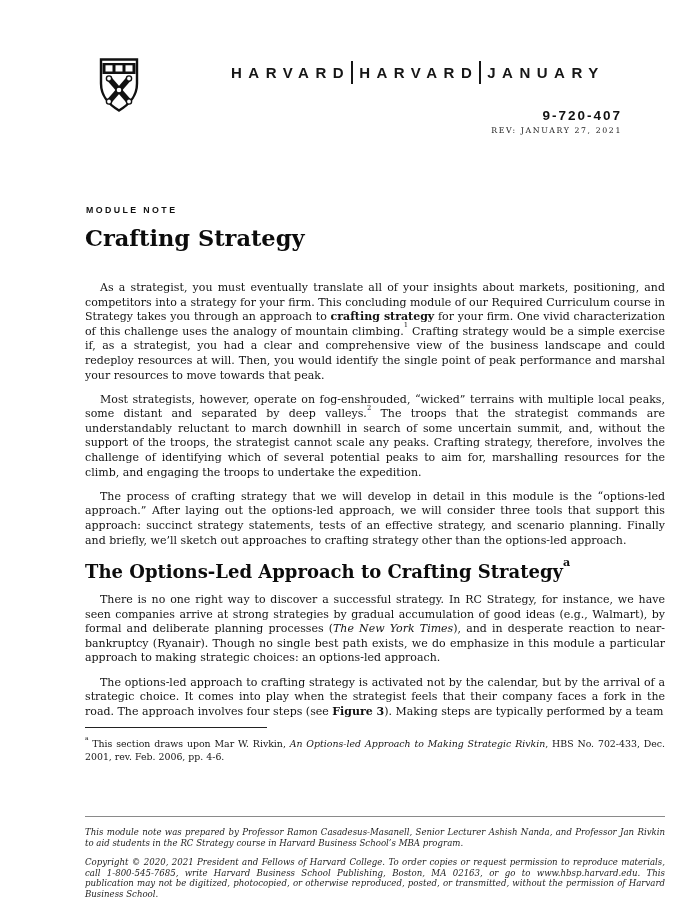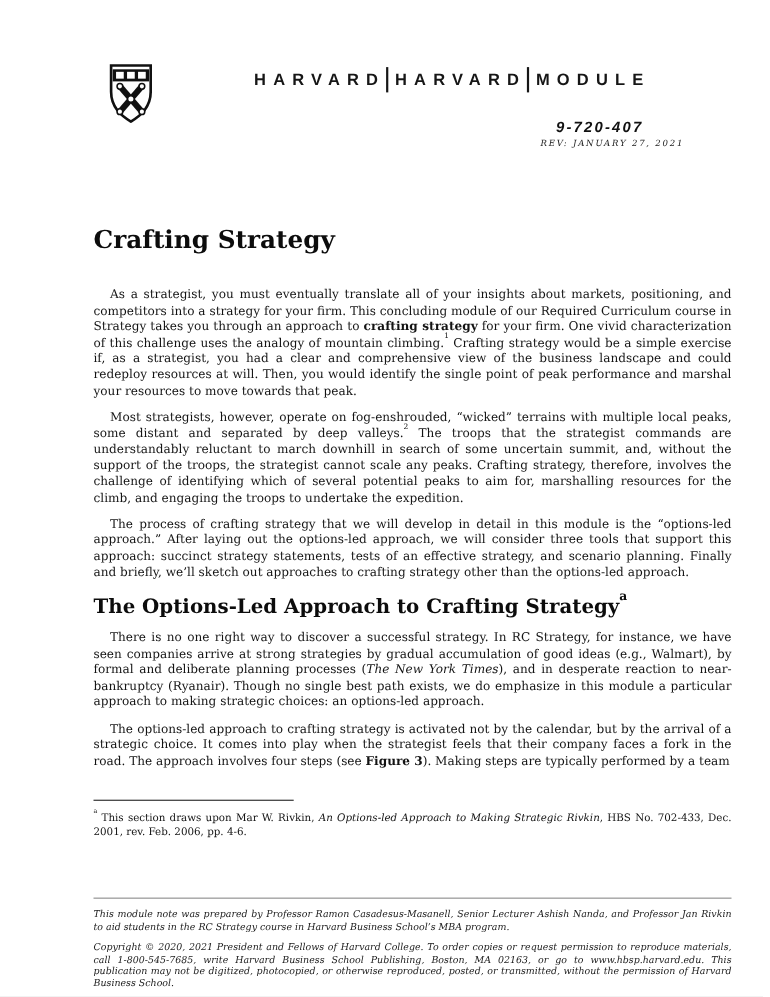--- a/index.html
+++ b/index.html
@@ -11,21 +11,21 @@
 
   
   .logo { position:absolute; left:99px; top:57px; width:40px; height:56px; }
   .wordmark {
     position:absolute; left:231px; top:59px; height:26px;
     display:flex; align-items:center;
     font-family:"Liberation Sans", sans-serif; font-weight:bold;
     font-size:15px; letter-spacing:6.5px; color:#161616; white-space:nowrap;
   }
   .wm-sep { width:2px; height:23px; background:#161616; margin:0 6px 0 1px; }
-  .doc-meta { position:absolute; right:78px; top:108px; text-align:center;font-style:italic; }
+  .doc-meta { position:absolute; right:78px; top:108px; text-align:right; }
   .doc-number {
     font-family:"Liberation Sans", sans-serif; font-weight:bold;
     font-size:13.5px; letter-spacing:2px; color:#111;
   }
   .rev-line {
     margin-top:3px; font-family:"DejaVu Serif", serif;
     font-size:7.8px; letter-spacing:1.6px; color:#222;margin-left:23px;
   }
 
   
@@ -86,29 +86,30 @@
       <circle cx="30" cy="44" r="2.6" fill="#ffffff" stroke="#111111" stroke-width="1.4"></circle>
       <circle cx="20" cy="32.5" r="3" fill="#ffffff" stroke="#111111" stroke-width="1.4"></circle>
     </svg>
   </div>
 
   <div class="wordmark">
     <span>HARVARD</span>
     <span class="wm-sep"></span>
     <span>HARVARD</span>
     <span class="wm-sep"></span>
-    <span>MODULE</span>
+    <span>JANUARY</span>
   </div>
 
   <div class="doc-meta">
     <div class="doc-number">9-720-407</div>
     <div class="rev-line">REV: JANUARY 27, 2021</div>
   </div>
 
   <div class="content">
+    <div class="kicker">MODULE NOTE</div>
     <h1 class="doc-title">Crafting Strategy</h1>
 
     <p class="body-par"><span>As a strategist, you must eventually translate all of your insights about markets, positioning, and competitors into a strategy for your firm. This concluding module of our Required Curriculum course in Strategy takes you through an approach to </span><span style="font-weight: bold;">crafting strategy</span><span> for your firm. One vivid characterization of this challenge uses the analogy of mountain climbing.</span><sup class="fn-mark">1</sup><span> Crafting strategy would be a simple exercise if, as a strategist, you had a clear and comprehensive view of the business landscape and could redeploy resources at will. Then, you would identify the single point of peak performance and marshal your resources to move towards that peak.</span></p>
     <p class="body-par"><span>Most strategists, however, operate on fog-enshrouded, “wicked” terrains with multiple local peaks, some distant and separated by deep valleys.</span><sup class="fn-mark">2</sup><span> The troops that the strategist commands are understandably reluctant to march downhill in search of some uncertain summit, and, without the support of the troops, the strategist cannot scale any peaks. Crafting strategy, therefore, involves the challenge of identifying which of several potential peaks to aim for, marshalling resources for the climb, and engaging the troops to undertake the expedition.</span></p>
     <p class="body-par"><span>The process of crafting strategy that we will develop in detail in this module is the “options-led approach.” After laying out the options-led approach, we will consider three tools that support this approach: succinct strategy statements, tests of an effective strategy, and scenario planning. Finally and briefly, we’ll sketch out approaches to crafting strategy other than the options-led approach.</span></p>
 
     <h2 class="section-heading"><span>The Options-Led Approach to Crafting Strategy</span><sup class="fn-mark">a</sup></h2>
 
     <p class="body-par"><span>There is no one right way to discover a successful strategy. In RC Strategy, for instance, we have seen companies arrive at strong strategies by gradual accumulation of good ideas (e.g., Walmart), by formal and deliberate planning processes (</span><span style="font-style: italic;">The New York Times</span><span>), and in desperate reaction to near-bankruptcy (Ryanair). Though no single best path exists, we do emphasize in this module a particular approach to making strategic choices: an options-led approach.</span></p>
     <p class="body-par"><span>The options-led approach to crafting strategy is activated not by the calendar, but by the arrival of a strategic choice. It comes into play when the strategist feels that their company faces a fork in the road. The approach involves four steps (see </span><span style="font-weight: bold;">Figure 3</span><span>). Making steps are typically performed by a team</span></p>

